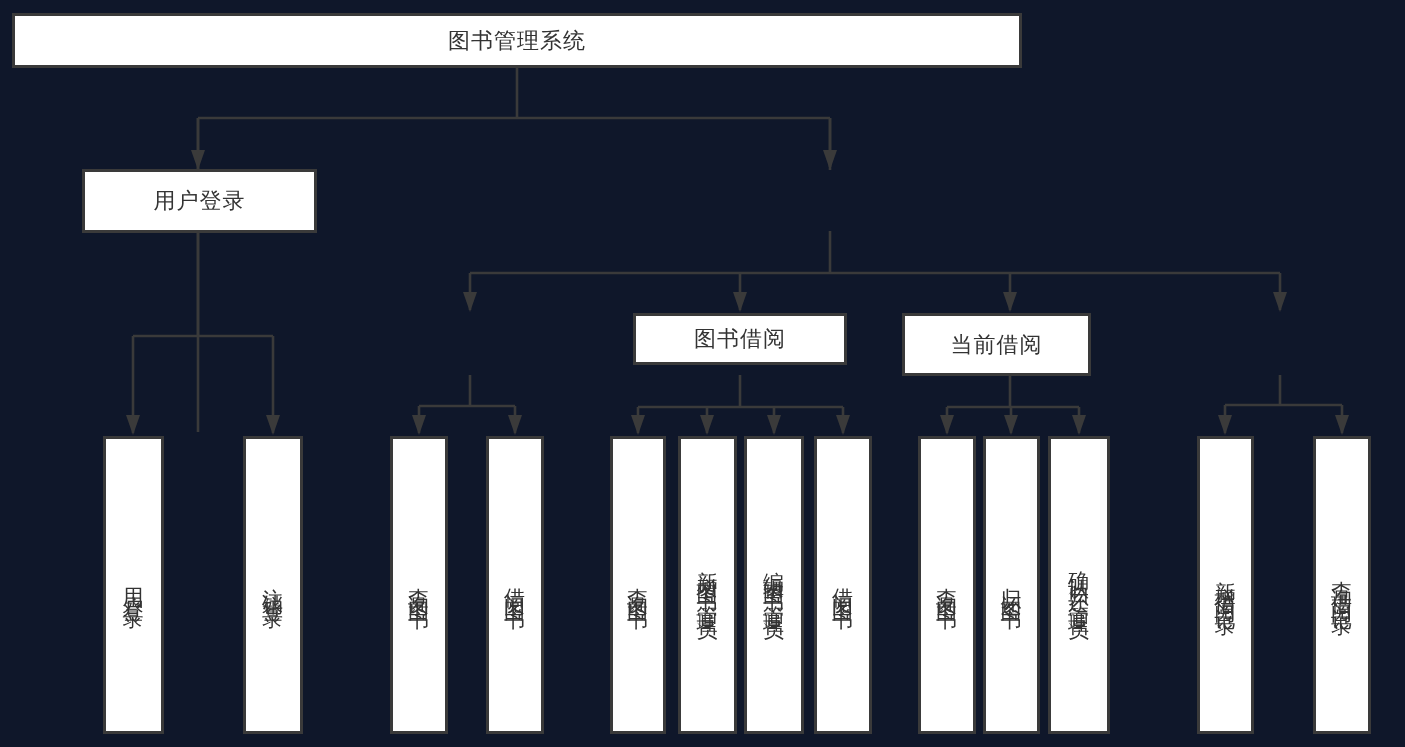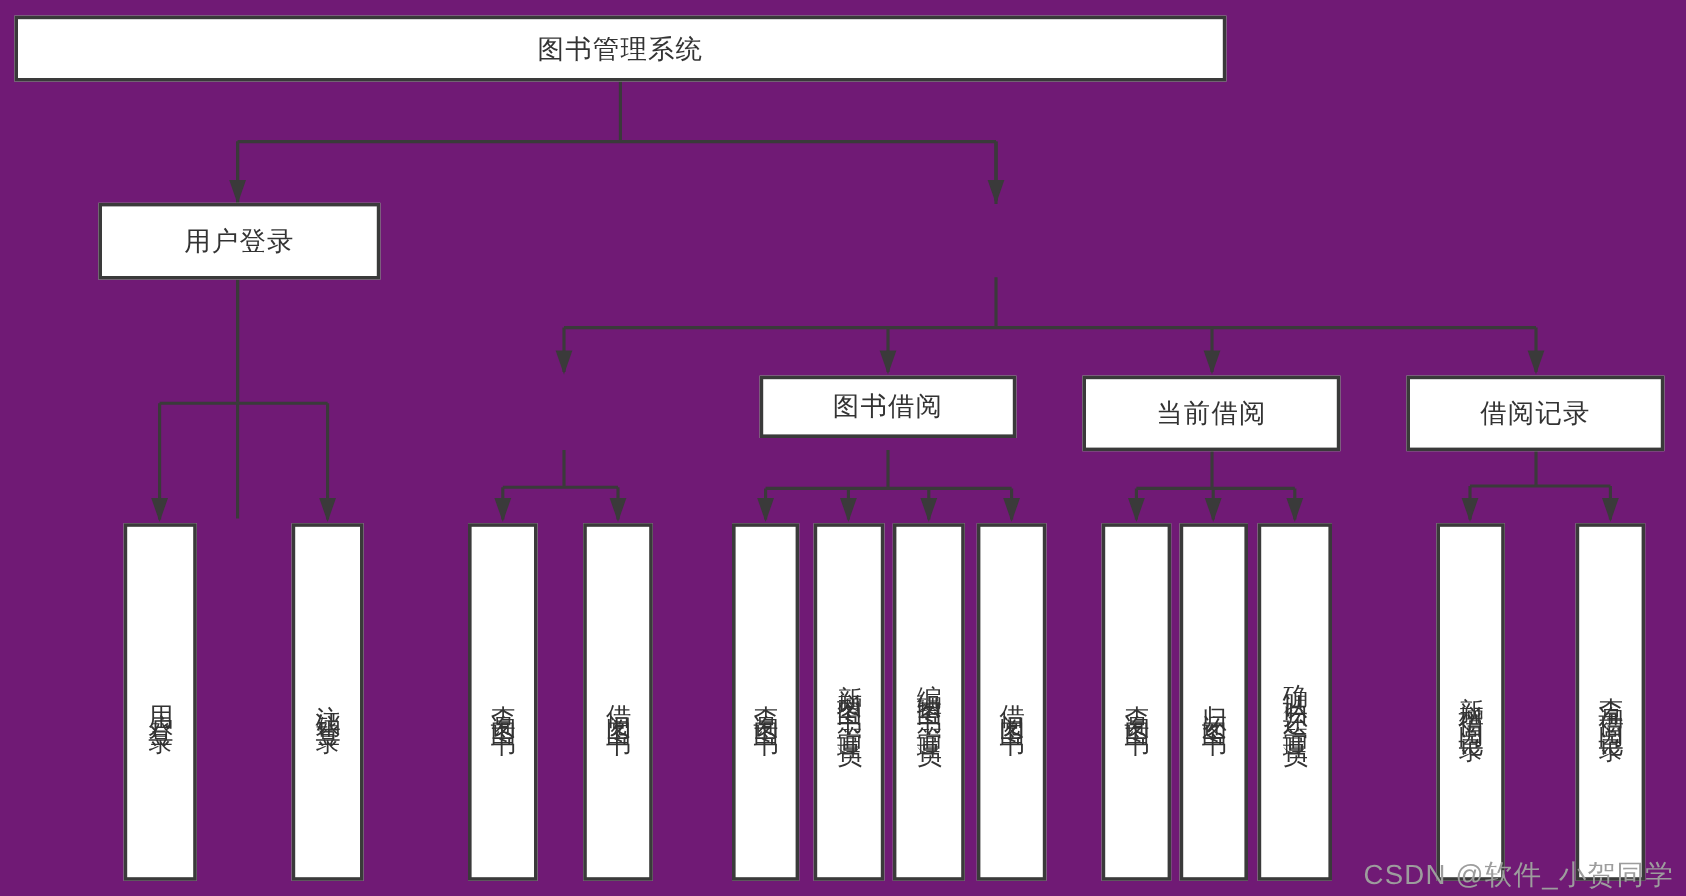--- a/index.html
+++ b/index.html
@@ -1,19 +1,19 @@
 <!DOCTYPE html>
 <html><head>
 <meta charset="utf-8">
 <style>
   html,body{margin:0;padding:0;background:#ffffff;}
   .stage{
     position:relative;
     width:1405px;height:747px;
-    background:#701a75;
+    background:#0f172a;
     overflow:hidden;
     font-family:"Liberation Sans","DejaVu Sans",sans-serif;
   }
   .wires{position:absolute;left:0;top:0;width:1405px;height:747px;}
   .node{
     position:absolute;
     box-sizing:border-box;
     border:3px solid #3a3a3a;
     background:#ffffff;
     display:flex;
@@ -95,25 +95,22 @@
     <span>图书管理系统</span>
   </div>
 
   <div class="node hnode" style="left:82px;top:169px;width:235px;height:64px">
     <span>用户登录</span>
   </div>
 
   <div class="node hnode" style="left:633px;top:313px;width:214px;height:52px">
     <span>图书借阅</span>
   </div>
-  <div class="node hnode" style="left:902px;top:313px;width:215px;height:63px">
+  <div class="node hnode" style="left:902px;top:313px;width:189px;height:63px">
     <span>当前借阅</span>
-  </div>
-  <div class="node hnode" style="left:1172px;top:313px;width:215px;height:63px">
-    <span>借阅记录</span>
   </div>
 
   <div class="node leaf" style="left:103px;top:436px;width:61px;height:298px">
     <span>用户登录</span>
   </div>
   <div class="node leaf" style="left:243px;top:436px;width:60px;height:298px">
     <span>注销登录</span>
   </div>
 
   <div class="node leaf" style="left:390px;top:436px;width:58px;height:298px">
@@ -146,15 +143,14 @@
     <span>确认归还（管理员）</span>
   </div>
 
   <div class="node leaf" style="left:1197px;top:436px;width:57px;height:298px">
     <span>新增借阅记录</span>
   </div>
   <div class="node leaf" style="left:1313px;top:436px;width:58px;height:298px">
     <span>查询借阅记录</span>
   </div>
 
-  <div class="watermark">CSDN @软件_小贺同学</div>
 
 </div>
 
 </body></html>

